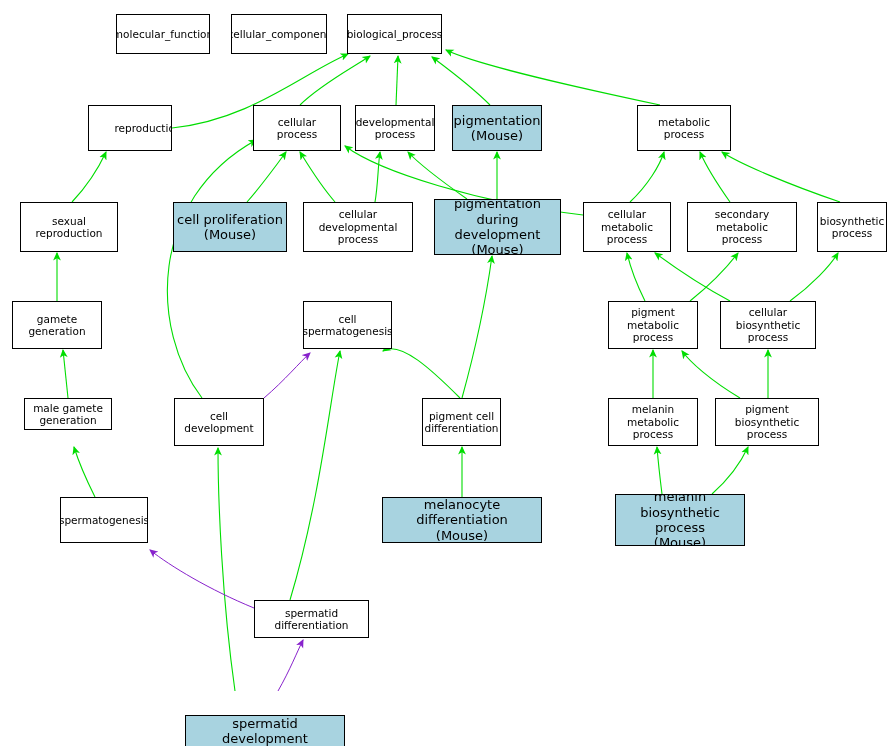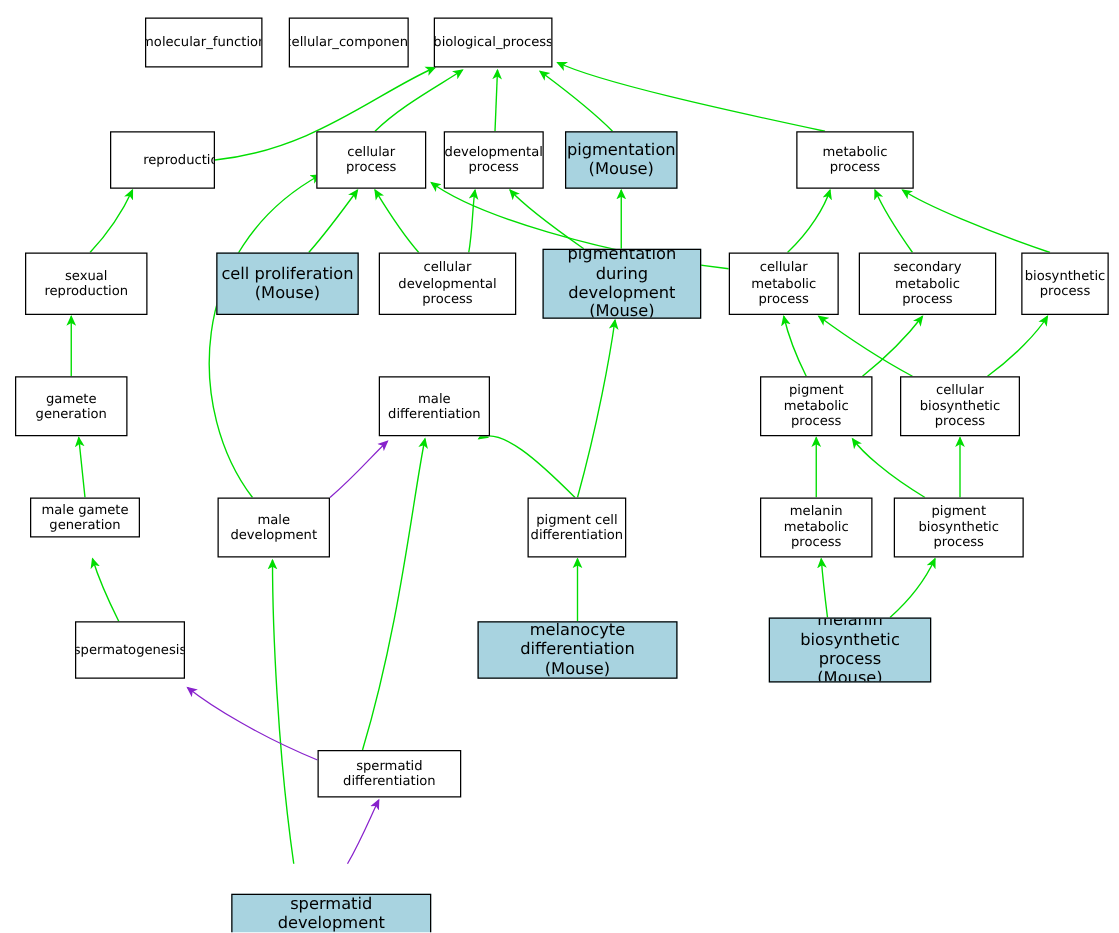--- a/index.html
+++ b/index.html
@@ -163,36 +163,36 @@
 process</span>
       </div>
       <div class="go-node plain" style="left: 817px; top: 202px; width: 70px; height: 50px;">
         <span class="node-label">biosynthetic
 process</span>
       </div>
       <div class="go-node plain" style="left: 12px; top: 301px; width: 90px; height: 48px;">
         <span class="node-label">gamete generation</span>
       </div>
       <div class="go-node plain" style="left: 303px; top: 301px; width: 89px; height: 48px;">
-        <span class="node-label">male differentiation</span>
+        <span class="node-label">cell spermatogenesis</span>
       </div>
       <div class="go-node plain" style="left: 608px; top: 301px; width: 90px; height: 48px;">
         <span class="node-label">pigment metabolic
 process</span>
       </div>
       <div class="go-node plain" style="left: 720px; top: 301px; width: 96px; height: 48px;">
         <span class="node-label">cellular biosynthetic
 process</span>
       </div>
       <div class="go-node plain" style="left: 24px; top: 398px; width: 88px; height: 32px;">
         <span class="node-label">male gamete
 generation</span>
       </div>
       <div class="go-node plain" style="left: 174px; top: 398px; width: 90px; height: 48px;">
-        <span class="node-label">male development</span>
+        <span class="node-label">cell development</span>
       </div>
       <div class="go-node plain" style="left: 422px; top: 398px; width: 79px; height: 48px;">
         <span class="node-label">pigment cell
 differentiation</span>
       </div>
       <div class="go-node plain" style="left: 608px; top: 398px; width: 90px; height: 48px;">
         <span class="node-label">melanin metabolic
 process</span>
       </div>
       <div class="go-node plain" style="left: 715px; top: 398px; width: 104px; height: 48px;">

